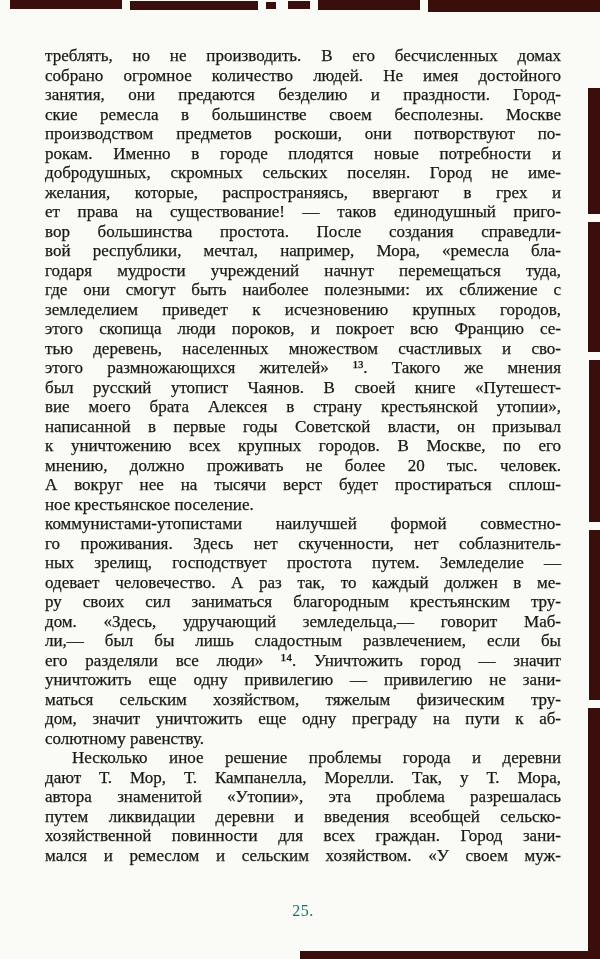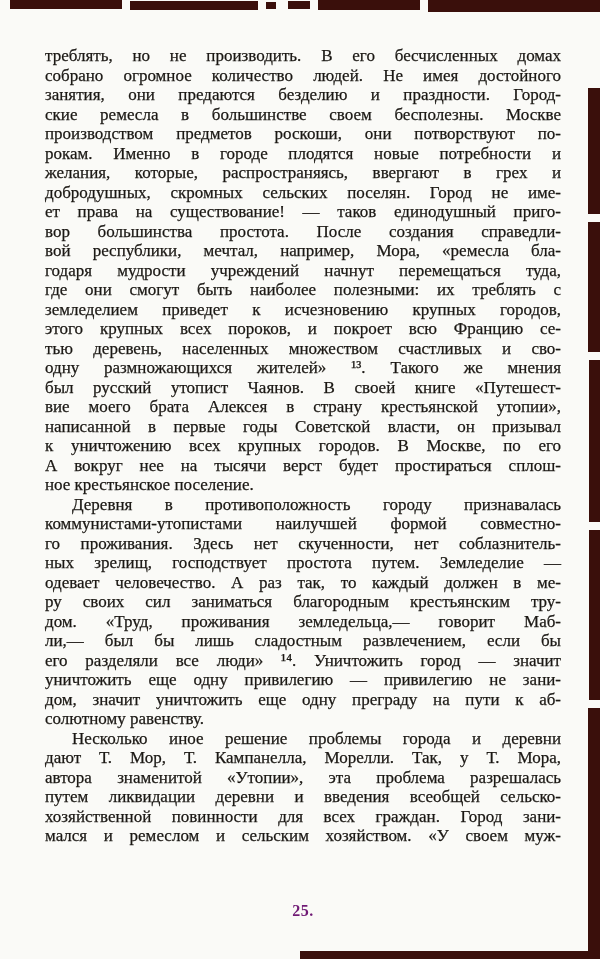--- a/index.html
+++ b/index.html
@@ -27,67 +27,68 @@
     text-align: justify;
     text-align-last: justify;
     overflow: visible;
   }
   .line.indent { text-indent: 27px; }
   .line.noj { text-align-last: left; font-family: Liberation Serif, serif; }
   .page-number {
     position: absolute;
     top: 902px; left: 45px; width: 516px;
     text-align: center;
-    color: #701a75;
+    color: #0f766e;
     font-size: 16px;
-    font-weight: bold;
+    font-weight: normal;
     letter-spacing: 0.5px;
   }
   .mark {
     position: absolute;
   }
 </style>
 </head>
 <body style="background: rgb(250, 250, 247);">
 
 <div class="page">
   <div class="text-block" style="color: rgb(27, 24, 20);">
       <div class="line">треблять, но не производить. В его бесчисленных домах</div>
       <div class="line">собрано огромное количество людей. Не имея достойного</div>
       <div class="line">занятия, они предаются безделию и праздности. Город-</div>
       <div class="line">ские ремесла в большинстве своем бесполезны. Москве</div>
       <div class="line">производством предметов роскоши, они потворствуют по-</div>
       <div class="line">рокам. Именно в городе плодятся новые потребности и</div>
+      <div class="line">добродушных, скромных сельских поселян. Город не име-</div>
       <div class="line">желания, которые, распространяясь, ввергают в грех и</div>
-      <div class="line">добродушных, скромных сельских поселян. Город не име-</div>
       <div class="line">ет права на существование! — таков единодушный приго-</div>
       <div class="line">вор большинства простота. После создания справедли-</div>
       <div class="line">вой республики, мечтал, например, Мора, «ремесла бла-</div>
       <div class="line">годаря мудрости учреждений начнут перемещаться туда,</div>
-      <div class="line">где они смогут быть наиболее полезными: их треблять с</div>
+      <div class="line">где они смогут быть наиболее полезными: их сближение с</div>
       <div class="line">земледелием приведет к исчезновению крупных городов,</div>
-      <div class="line">этого крупных всех пороков, и покроет всю Францию се-</div>
+      <div class="line">этого скопища люди пороков, и покроет всю Францию се-</div>
       <div class="line">тью деревень, населенных множеством счастливых и сво-</div>
-      <div class="line">одну размножающихся жителей» ¹³. Такого же мнения</div>
+      <div class="line">этого размножающихся жителей» ¹³. Такого же мнения</div>
       <div class="line">был русский утопист Чаянов. В своей книге «Путешест-</div>
       <div class="line">вие моего брата Алексея в страну крестьянской утопии»,</div>
       <div class="line">написанной в первые годы Советской власти, он призывал</div>
       <div class="line">к уничтожению всех крупных городов. В Москве, по его</div>
+      <div class="line">мнению, должно проживать не более 20 тыс. человек.</div>
       <div class="line">А вокруг нее на тысячи верст будет простираться сплош-</div>
       <div class="line noj">ное крестьянское поселение.</div>
-      <div class="line indent">Деревня в противоположность городу признавалась</div>
       <div class="line">коммунистами-утопистами наилучшей формой совместно-</div>
       <div class="line">го проживания. Здесь нет скученности, нет соблазнитель-</div>
       <div class="line">ных зрелищ, господствует простота путем. Земледелие —</div>
       <div class="line">одевает человечество. А раз так, то каждый должен в ме-</div>
       <div class="line">ру своих сил заниматься благородным крестьянским тру-</div>
-      <div class="line">дом. «Труд, проживания земледельца,— говорит Маб-</div>
+      <div class="line">дом. «Здесь, удручающий земледельца,— говорит Маб-</div>
       <div class="line">ли,— был бы лишь сладостным развлечением, если бы</div>
       <div class="line">его разделяли все люди» ¹⁴. Уничтожить город — значит</div>
       <div class="line">уничтожить еще одну привилегию — привилегию не зани-</div>
+      <div class="line">маться сельским хозяйством, тяжелым физическим тру-</div>
       <div class="line">дом, значит уничтожить еще одну преграду на пути к аб-</div>
       <div class="line noj">солютному равенству.</div>
       <div class="line indent">Несколько иное решение проблемы города и деревни</div>
       <div class="line">дают Т. Мор, Т. Кампанелла, Морелли. Так, у Т. Мора,</div>
       <div class="line">автора знаменитой «Утопии», эта проблема разрешалась</div>
       <div class="line">путем ликвидации деревни и введения всеобщей сельско-</div>
       <div class="line">хозяйственной повинности для всех граждан. Город зани-</div>
       <div class="line">мался и ремеслом и сельским хозяйством. «У своем муж-</div>
     </div>
   <div class="page-number">25.</div>

